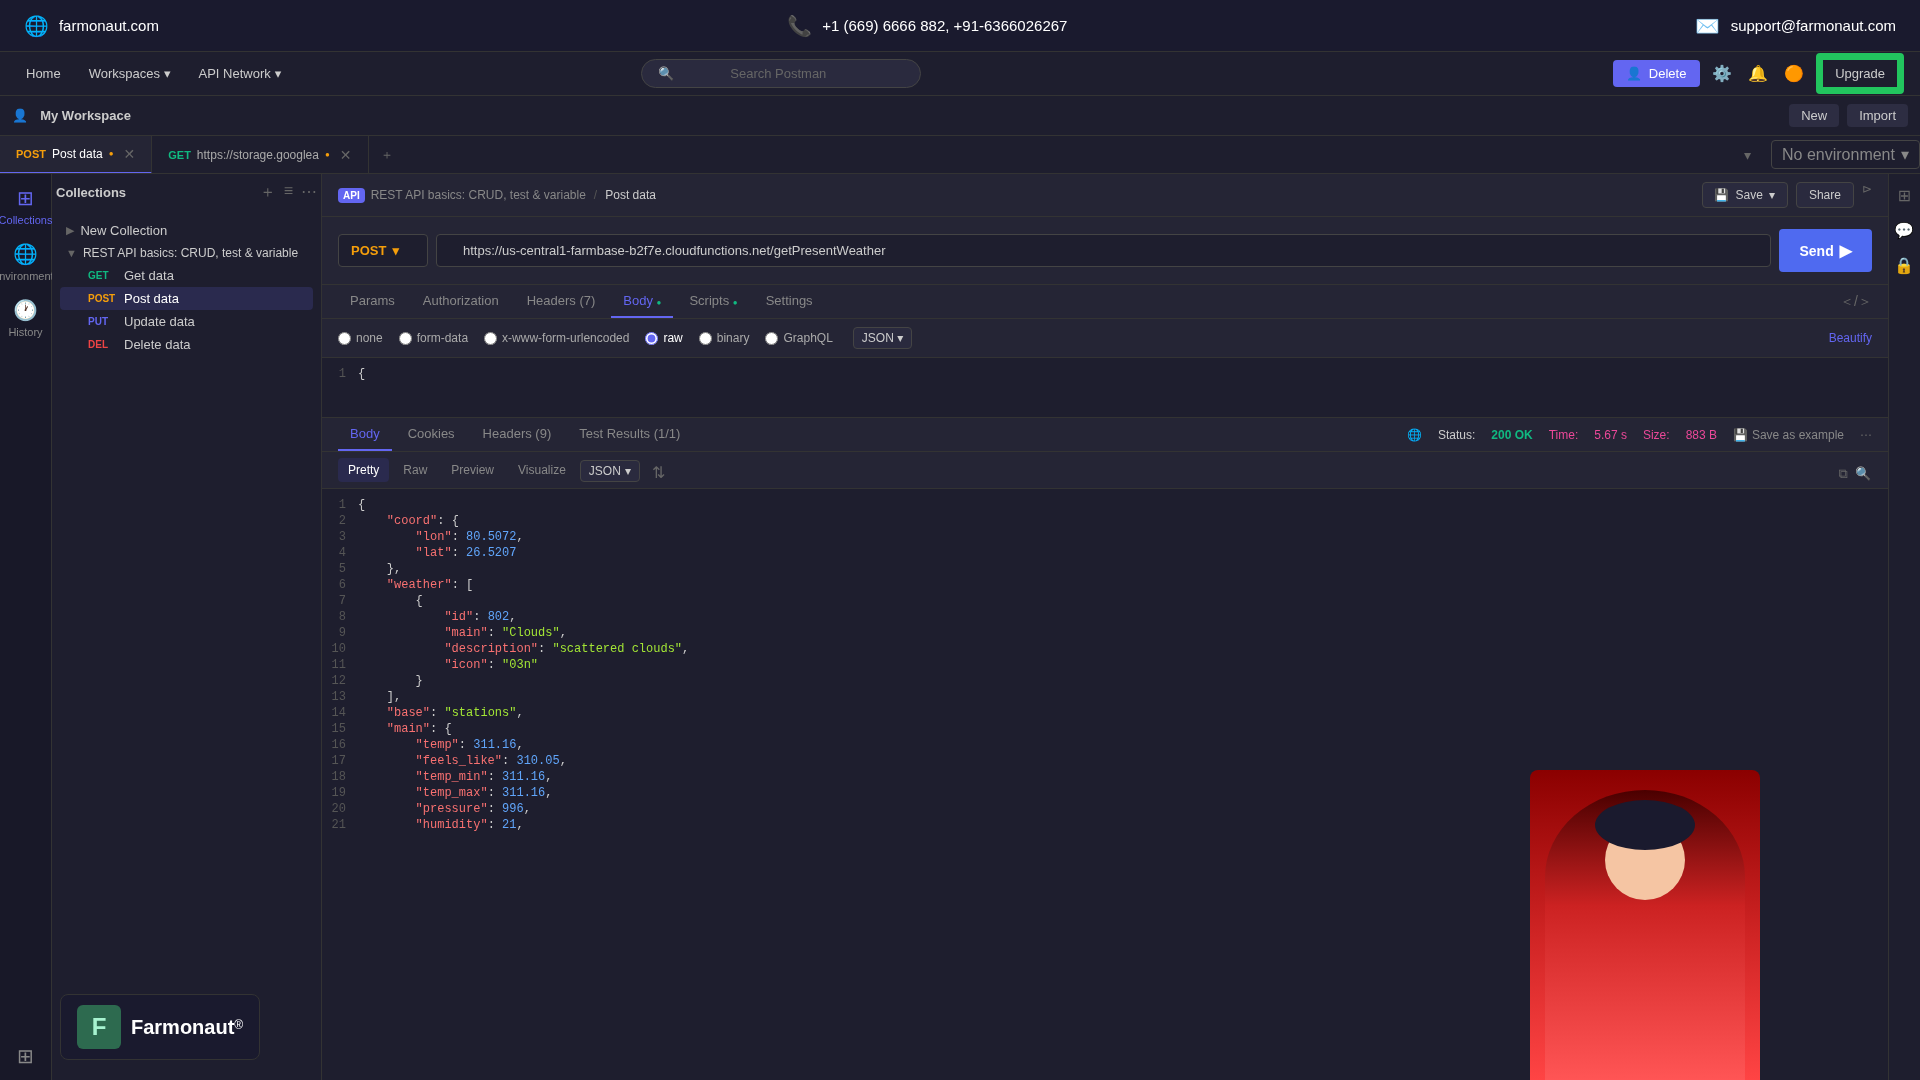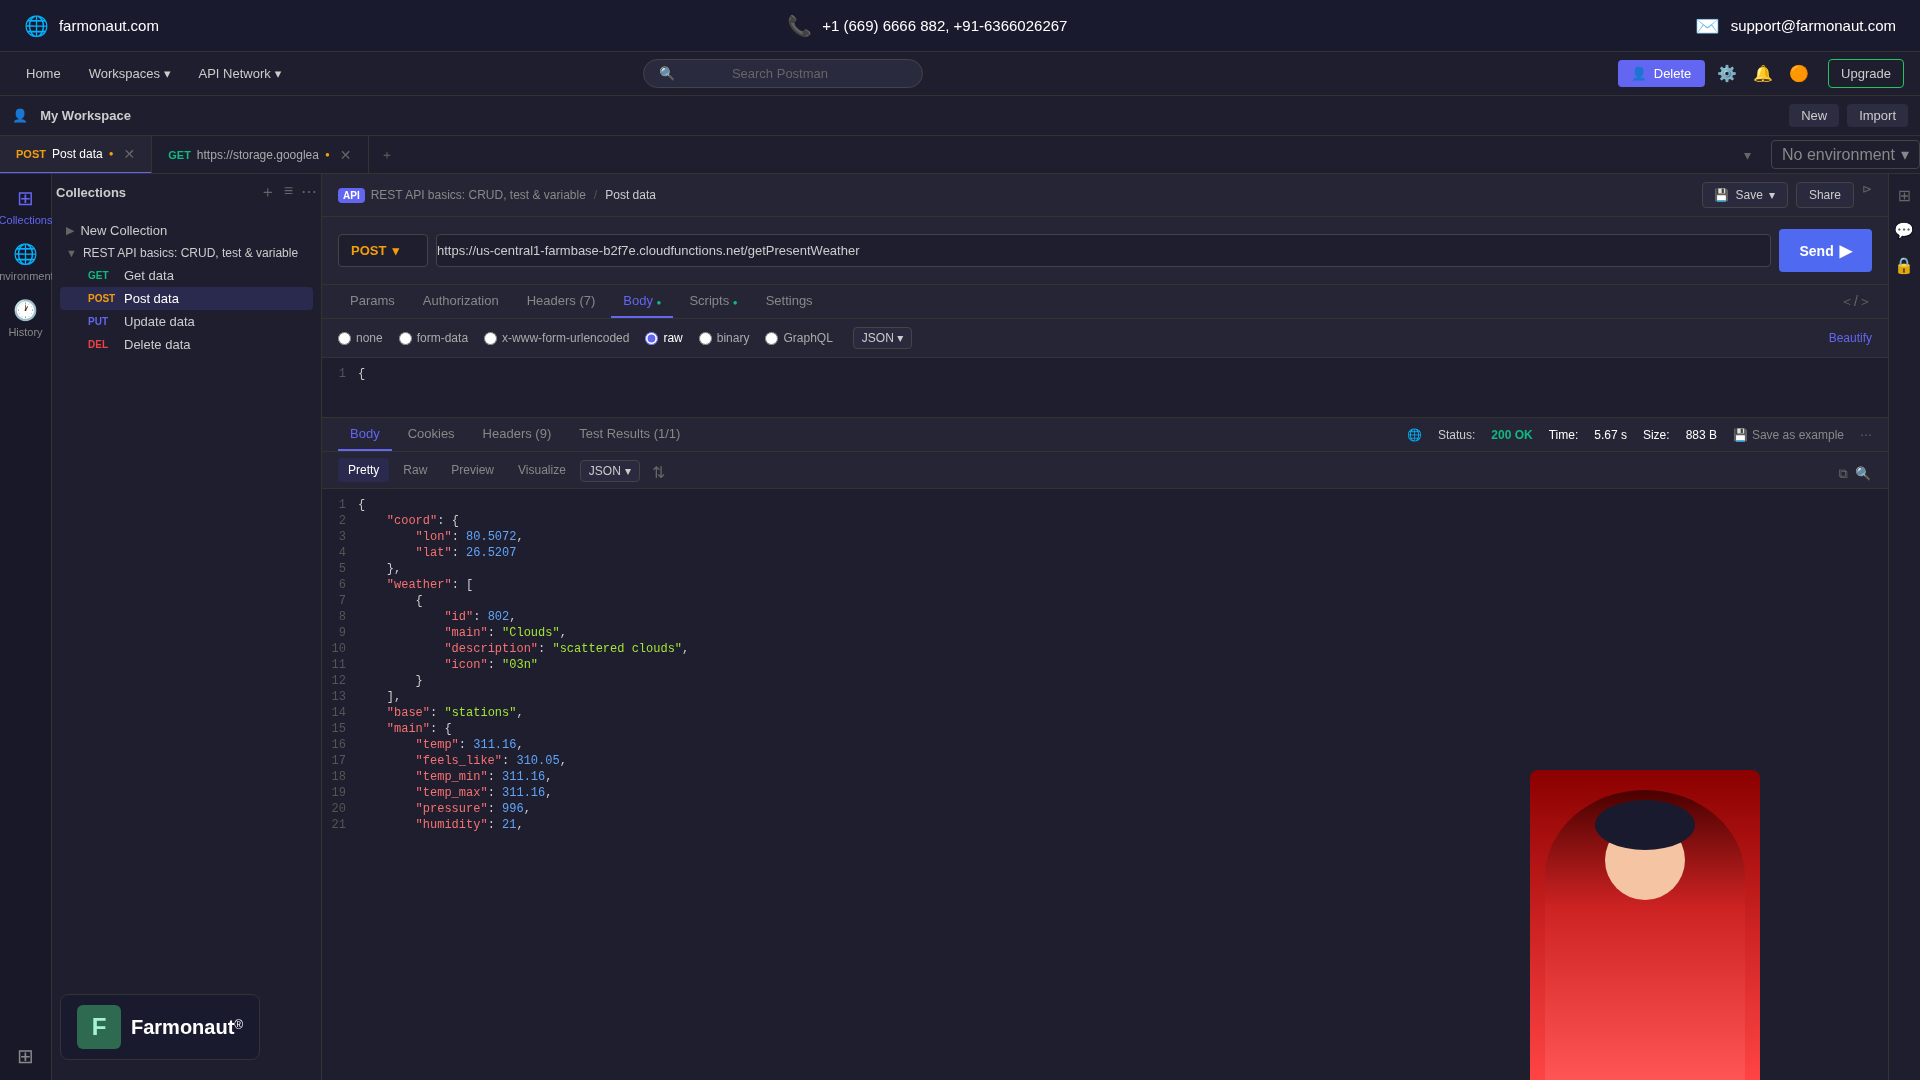--- a/index.html
+++ b/index.html
@@ -38,21 +38,21 @@
       padding: 6px 16px;
       color: #999;
       display: flex;
       align-items: center;
       gap: 8px;
       width: 280px;
       font-size: 13px;
     }
     .nav-right { display: flex; align-items: center; gap: 8px; margin-left: auto; }
     .btn-invite { background: #6366f1; color: white; border: none; border-radius: 4px; padding: 6px 14px; cursor: pointer; display: flex; align-items: center; gap: 6px; font-size: 13px; }
-    .btn-upgrade { background: transparent; color: #ccc; border: 1px solid #22c55e; border-radius: 4px; padding: 6px 12px; cursor: pointer; font-size: 13px; margin-left: 7px; }
+    .btn-upgrade { background: transparent; color: #ccc; border: 7px solid #22c55e; border-radius: 4px; padding: 6px 12px; cursor: pointer; font-size: 13px; }
     .nav-icon { color: #999; cursor: pointer; font-size: 16px; padding: 4px; }
 
     
     .workspace-bar {
       background: #1e1e2e;
       display: flex;
       align-items: center;
       padding: 0 12px;
       height: 40px;
       border-bottom: 1px solid #333;
@@ -172,21 +172,21 @@
       align-items: center;
       gap: 6px;
       min-width: 90px;
       font-size: 13px;
     }
     .url-input {
       flex: 1;
       background: #1e1e2e;
       border: 1px solid #444;
       border-radius: 4px;
-      padding: 8px 0;
+      padding: 8px 26px;
       color: #ccc;
       font-size: 13px;
       outline: none;
     }
     .btn-send {
       background: #4f6af0;
       color: white;
       border: none;
       border-radius: 4px;
       padding: 12px 20px;
@@ -242,21 +242,21 @@
     .line-content { color: #ccc; white-space: pre; }
     .str-value { color: #a3e635; }
     .num-value { color: #60a5fa; }
     .key-value { color: #f87171; }
     .punctuation { color: #ccc; }
     .resp-tabs { display: flex; align-items: center; padding: 0 16px; border-bottom: 1px solid #333; gap: 4px; }
     .resp-tab { padding: 8px 12px; cursor: pointer; color: #888; font-size: 13px; border-bottom: 2px solid transparent; }
     .resp-tab.active { color: #6366f1; border-bottom: 2px solid #6366f1; }
     .resp-status { margin-left: auto; display: flex; align-items: center; gap: 16px; font-size: 12px; }
     .status-ok { color: #10b981; font-weight: 600; }
-    .status-info { color: #ffffff; }
+    .status-info { color: #ec4899; }
     .save-example-btn { color: #888; font-size: 12px; cursor: pointer; display: flex; align-items: center; gap: 4px; }
     .resp-view-tabs { display: flex; align-items: flex-end; padding: 6px 16px; border-bottom: 1px solid #333; gap: 4px; }
     .resp-view-tab { padding: 5px 10px; cursor: pointer; color: #888; font-size: 12px; border-radius: 4px; }
     .resp-view-tab.active { background: #2a2a4e; color: #fff; }
     .json-format-btn { display: flex; align-items: center; gap: 4px; background: #2a2a3e; border: 1px solid #444; border-radius: 4px; padding: 3px 8px; color: #ccc; font-size: 12px; cursor: pointer; }
     .resp-body-editor { flex: 1; background: #1e1e2e; padding: 8px 0; font-family: 'Courier New', monospace; font-size: 12px; overflow-y: auto; }
 
     
     .right-icons {
       width: 32px;

